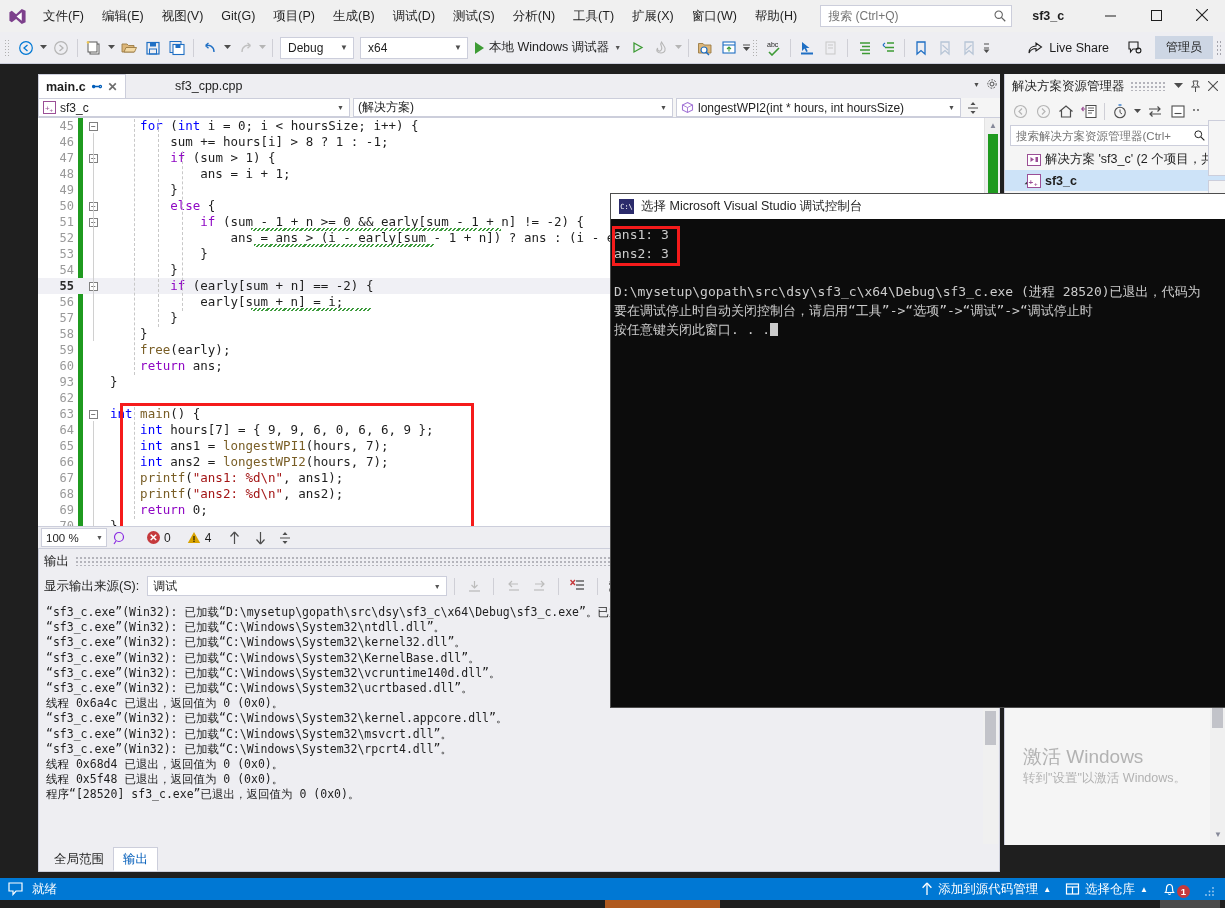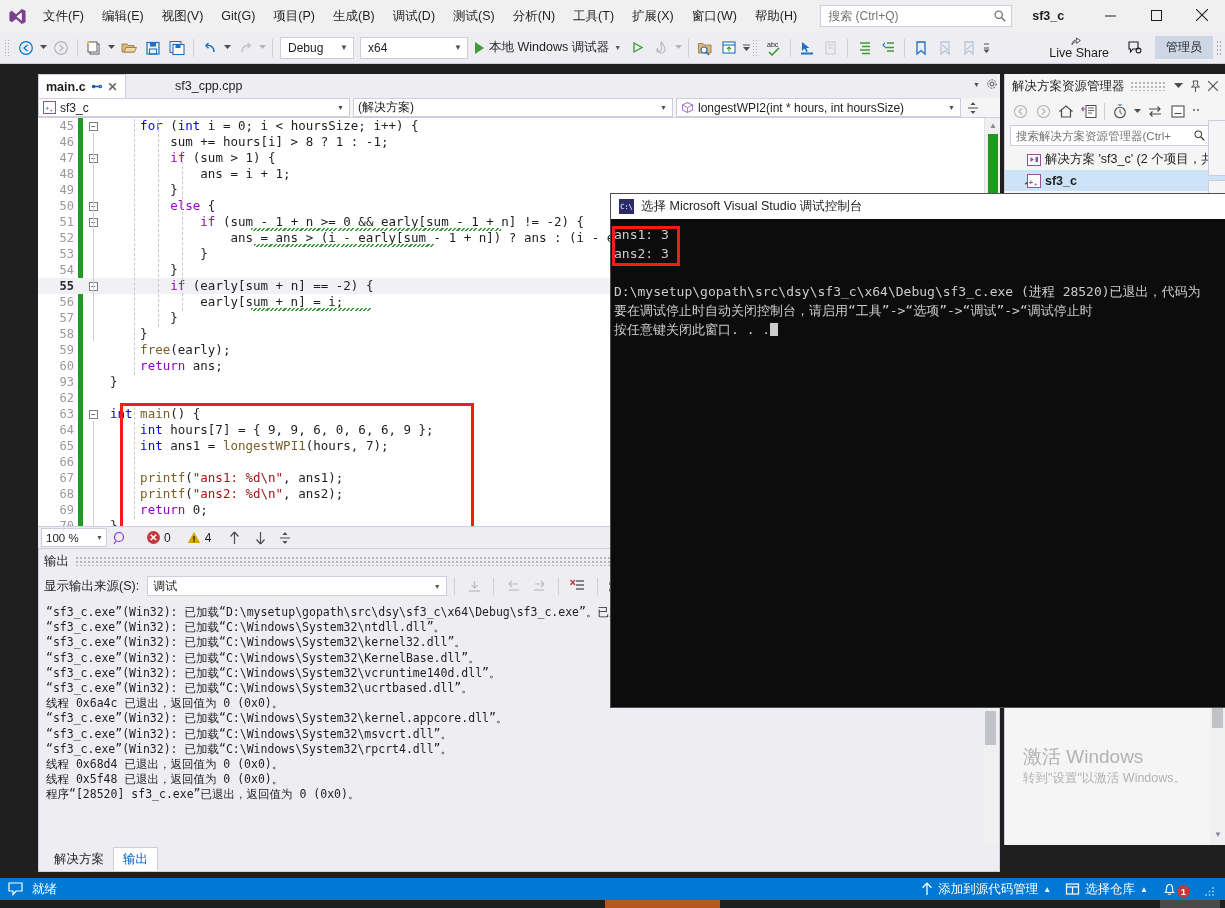--- a/index.html
+++ b/index.html
@@ -67,21 +67,21 @@
     font-size: 12px; margin: 0 3px;
   }
   .tb-combo .lbl { flex: 1; white-space: nowrap; }
   .tb-combo .arw { width: 14px; text-align: center; color: #4d4d4d; font-size: 8px; }
   .tb-run { display: flex; align-items: center; height: 24px; padding: 0 4px; font-size: 12.5px; }
   .play-tri {
     width: 0; height: 0; border-left: 9px solid #3d9b35;
     border-top: 6px solid transparent; border-bottom: 6px solid transparent;
     margin-right: 5px;
   }
-  .live-share { display: flex; align-items: center; font-size: 12.5px; padding: 0 6px; height: 24px; flex-direction: column; }
+  .live-share { display: flex; align-items: center; font-size: 12.5px; padding: 0 6px; height: 24px; }
   .admin-badge {
     background: #cdd6e4; color: #1e1e1e; font-size: 12px;
     padding: 3px 11px; margin-left: 8px;
   }
 
   
   .tabstrip {
     position: absolute; left: 38px; top: 74px; width: 962px; height: 24px;
     background: #eeeef2;
   }
@@ -660,21 +660,21 @@
         <div class="code-line"><span class="ln">56</span><span class="code-txt">            early[sum + n] = i;</span></div>
         <div class="code-line"><span class="ln">57</span><span class="code-txt">        }</span></div>
         <div class="code-line"><span class="ln">58</span><span class="code-txt">    }</span></div>
         <div class="code-line"><span class="ln">59</span><span class="code-txt">    <span class="fn">free</span>(early);</span></div>
         <div class="code-line"><span class="ln">60</span><span class="code-txt">    <span class="kw2">return</span> ans;</span></div>
         <div class="code-line"><span class="ln">93</span><span class="code-txt">}</span></div>
         <div class="code-line"><span class="ln">62</span><span class="code-txt"></span></div>
         <div class="code-line"><span class="ln">63</span><span class="code-txt"><span class="kw">int</span> <span class="fn">main</span>() {</span></div>
         <div class="code-line"><span class="ln">64</span><span class="code-txt">    <span class="kw">int</span> hours[7] = { 9, 9, 6, 0, 6, 6, 9 };</span></div>
         <div class="code-line"><span class="ln">65</span><span class="code-txt">    <span class="kw">int</span> ans1 = <span class="fn">longestWPI1</span>(hours, 7);</span></div>
-        <div class="code-line"><span class="ln">66</span></div>
+        <div class="code-line"><span class="ln">66</span><span class="code-txt">    <span class="kw">int</span> ans2 = <span class="fn">longestWPI2</span>(hours, 7);</span></div>
         <div class="code-line"><span class="ln">67</span><span class="code-txt">    <span class="fn">printf</span>(<span class="str">"ans1: %d\n"</span>, ans1);</span></div>
         <div class="code-line"><span class="ln">68</span><span class="code-txt">    <span class="fn">printf</span>(<span class="str">"ans2: %d\n"</span>, ans2);</span></div>
         <div class="code-line"><span class="ln">69</span><span class="code-txt">    <span class="kw2">return</span> 0;</span></div>
         <div class="code-line"><span class="ln">70</span><span class="code-txt">}</span></div>
         <div style="position: absolute; left: 0px; top: 0px; width: 962px; height: 408px; pointer-events: none;">
           <div class="fold-box" style="left:51px;top:4px">−</div>
           <div class="fold-box" style="left:51px;top:36px">−</div>
           <div class="fold-box" style="left:51px;top:84px">−</div>
           <div class="fold-box" style="left:51px;top:100px">−</div>
           <div class="fold-box" style="left:51px;top:164px">−</div>
@@ -830,21 +830,21 @@
 “sf3_c.exe”(Win32): 已加载“C:\Windows\System32\rpcrt4.dll”。
 线程 0x68d4 已退出，返回值为 0 (0x0)。
 线程 0x5f48 已退出，返回值为 0 (0x0)。
 程序“[28520] sf3_c.exe”已退出，返回值为 0 (0x0)。</div>
     <div class="out-vscroll">
       <div class="out-vthumb"></div>
     </div>
   </div>
 
   <div class="docktabs">
-    <div class="dock-tab">解决方案</div>
+    <div class="dock-tab">全局范围</div>
     <div class="dock-tab active">输出</div>
   </div>
 
   <div class="solexp">
     <div class="se-header">
       <span>解决方案资源管理器</span>
       <span class="dots"></span>
       <span class="se-hbtn">
         <svg width="9" height="6">
             <path d="M0 0 L4.5 5 L9 0Z" fill="#4d4d4d"></path>

